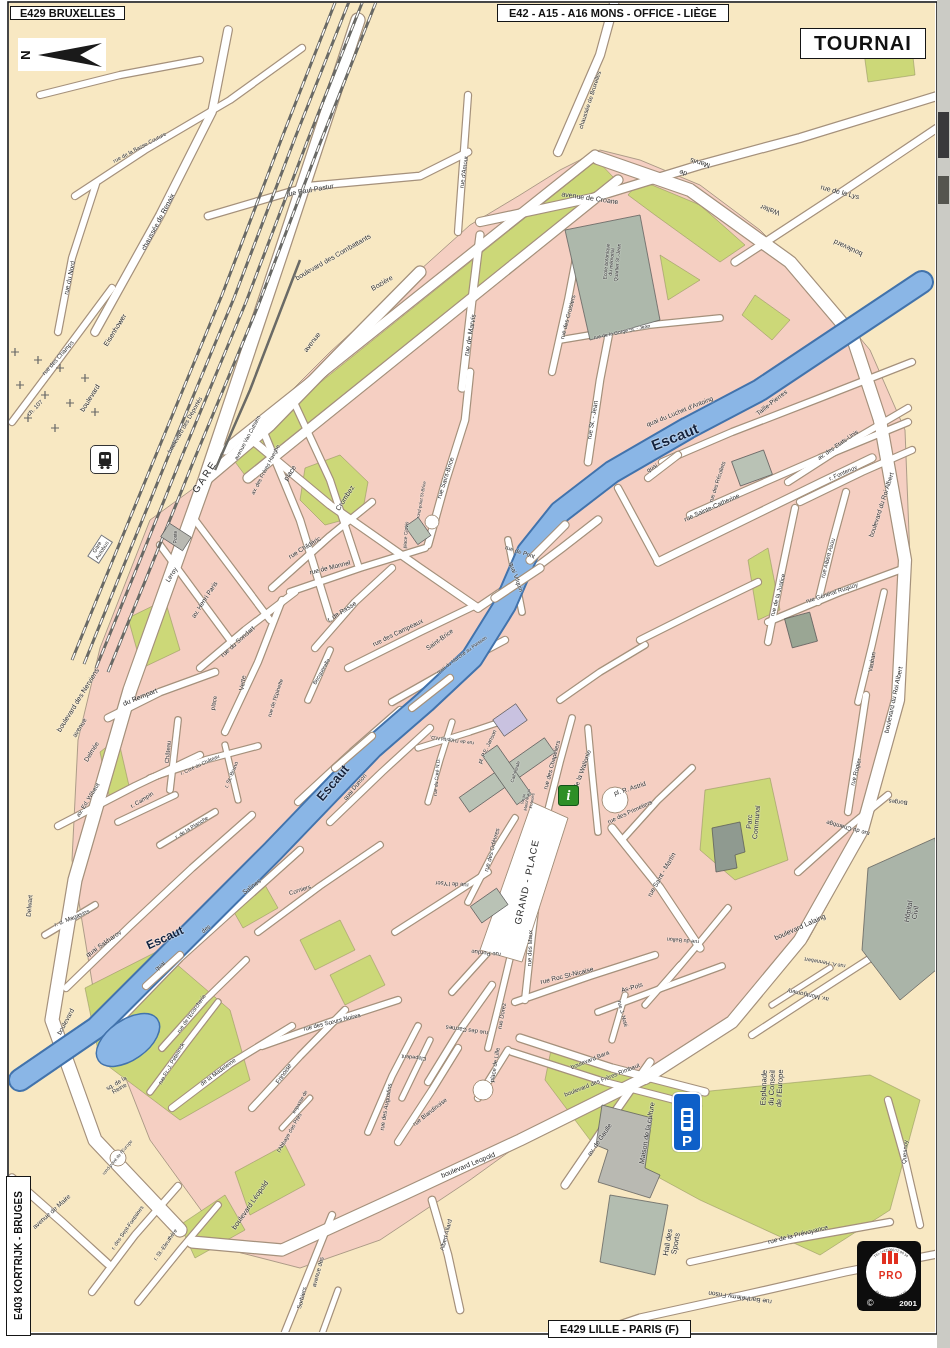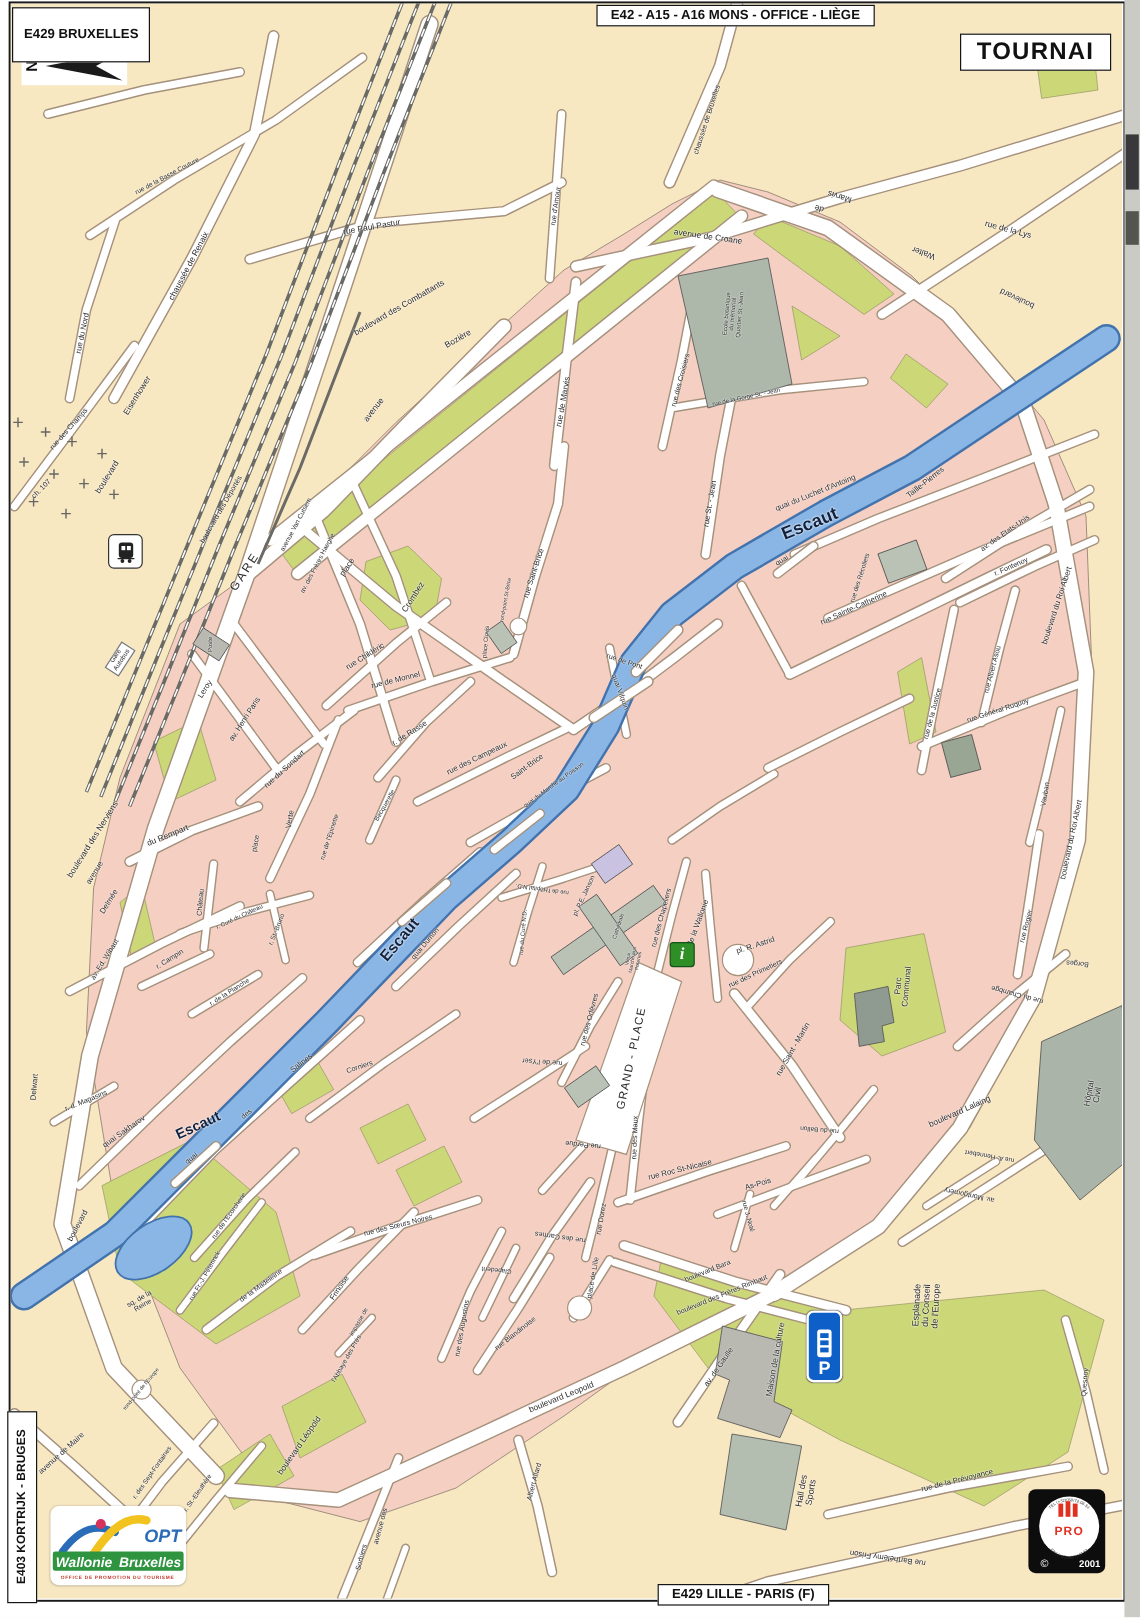--- a/index.html
+++ b/index.html
@@ -5,21 +5,21 @@
   html,body{margin:0;padding:0;background:#fff}
   .stage{position:relative;width:950px;height:1348px;overflow:hidden;background:#fff;
          font-family:"Liberation Sans",sans-serif}
   svg.map{position:absolute;left:0;top:0}
   #labels{position:absolute;left:0;top:0;width:950px;height:1348px;pointer-events:none}
   .lbl{position:absolute;white-space:nowrap;color:#2b2b2b;line-height:1.06;text-align:center;
        text-shadow:0 0 1.5px rgba(255,255,255,.95),0 0 1.5px rgba(255,255,255,.9)}
   .lbl.boxed{background:#fff;border:.6px solid #777;padding:0 2px}
   .sign{position:absolute;background:#fff;border:1.6px solid #151515;color:#111;font-weight:bold;
         display:flex;align-items:center;justify-content:center;white-space:nowrap;z-index:6}
-  #sign-top-left{left:10px;top:6px;padding:16px 9px;font-size:11px}
+  #sign-top-left{left:10px;top:6px;padding:0 9px;font-size:11px}
   #sign-top-center{left:497px;top:4px;padding:2px 11px;font-size:11px}
   #sign-city{left:800px;top:28px;padding:3px 13px;font-size:20px;letter-spacing:1px}
   #sign-bottom{left:548px;top:1320px;padding:2px 11px;font-size:11px}
   #sign-left{left:6px;top:1176px;width:21px;height:150px;padding:4px 1px;font-size:10px;
              writing-mode:vertical-rl;transform:rotate(180deg)}
   #compass{position:absolute;left:18px;top:38px;width:88px;height:33px;background:#fff;z-index:5}
   #scan-strip{position:absolute;left:937px;top:0;width:13px;height:1348px;background:#cbcbc5;z-index:7}
   #scan-strip .m1{position:absolute;left:1px;top:112px;width:11px;height:46px;background:#39393b}
   #scan-strip .m2{position:absolute;left:1px;top:176px;width:11px;height:28px;background:#55554f}
   #opt-logo{position:absolute;left:42px;top:1255px;width:113px;height:66px;background:#fff;
@@ -555,32 +555,20 @@
   <div id="parking-sign">
     <svg width="18" height="26" viewBox="0 0 18 26">
       <rect x="3" y="1" width="12" height="23" rx="2.5" fill="#fff"></rect>
       <rect x="5.5" y="4" width="7" height="4" fill="#0e5fc8"></rect>
       <rect x="5.5" y="10" width="7" height="4" fill="#0e5fc8"></rect>
       <rect x="5.5" y="16" width="7" height="4" fill="#0e5fc8"></rect>
     </svg>
     <div class="p">P</div>
   </div>
 
-  <div id="opt-logo">
-    <svg width="113" height="66" viewBox="0 0 113 66">
-      <path d="M10,38 Q30,10 54,22" stroke="#2b6cb8" stroke-width="6" fill="none" stroke-linecap="round"></path>
-      <path d="M36,40 Q58,6 80,12" stroke="#f2c31f" stroke-width="7" fill="none" stroke-linecap="round"></path>
-      <circle cx="42" cy="15" r="4.2" fill="#d6325a"></circle>
-      <text x="109" y="30" text-anchor="end" font-size="15" font-weight="bold" font-style="italic" fill="#2b6cb8">OPT</text>
-      <rect x="2" y="38" width="109" height="16" fill="#2e9440" rx="2"></rect>
-      <text x="28" y="50.5" text-anchor="middle" font-size="11.5" font-weight="bold" font-style="italic" fill="#fff">Wallonie</text>
-      <text x="83" y="50.5" text-anchor="middle" font-size="11.5" font-weight="bold" font-style="italic" fill="#fff">Bruxelles</text>
-      <text x="56" y="61" text-anchor="middle" font-size="4" letter-spacing="0.6" fill="#c0392b" font-weight="bold">OFFICE DE PROMOTION DU TOURISME</text>
-    </svg>
-  </div>
 
   <div id="pro-logo">
     <svg width="64" height="70" viewBox="856,1240 64 70">
       <circle cx="890" cy="1271" r="25" fill="#fff"></circle>
       <text font-size="3.4" fill="#333" text-anchor="middle">
         <textPath href="#arcT" startOffset="50%">TEL (+32)050/72.06.54</textPath>
       </text>
       <text font-size="3.4" fill="#333" text-anchor="middle">
         <textPath href="#arcB" startOffset="50%">FAX (+32)050/72.07.52</textPath>
       </text>

